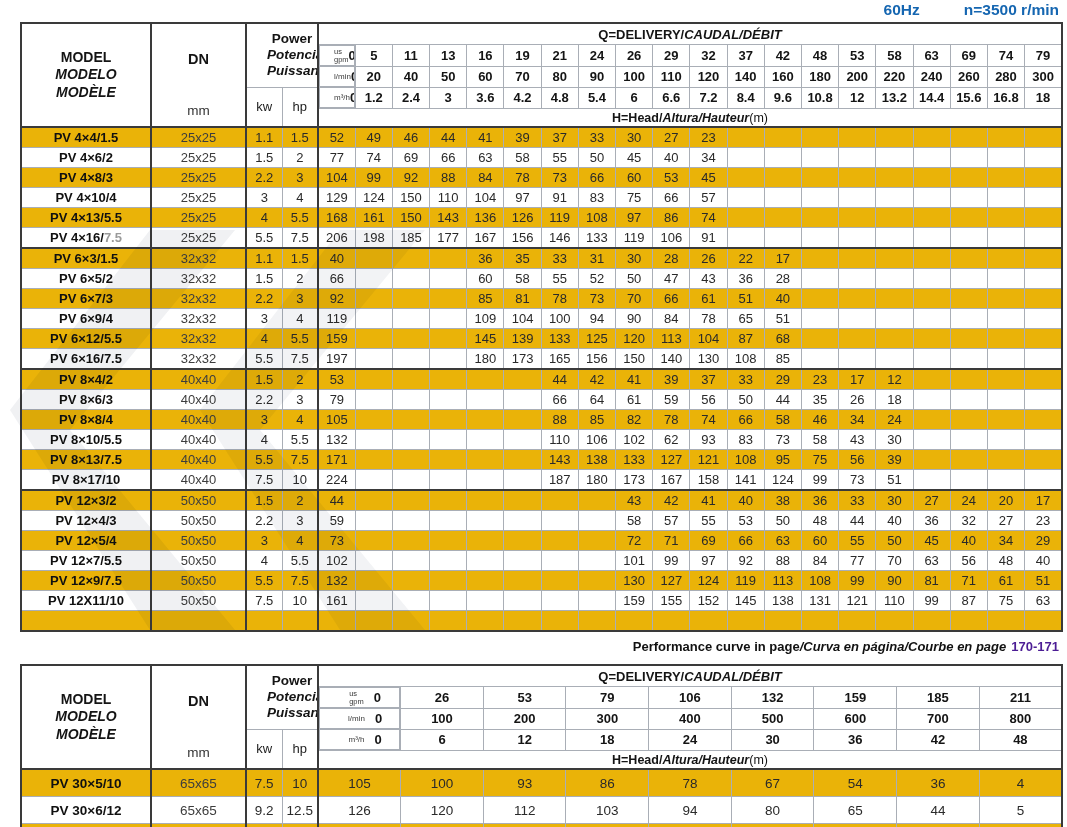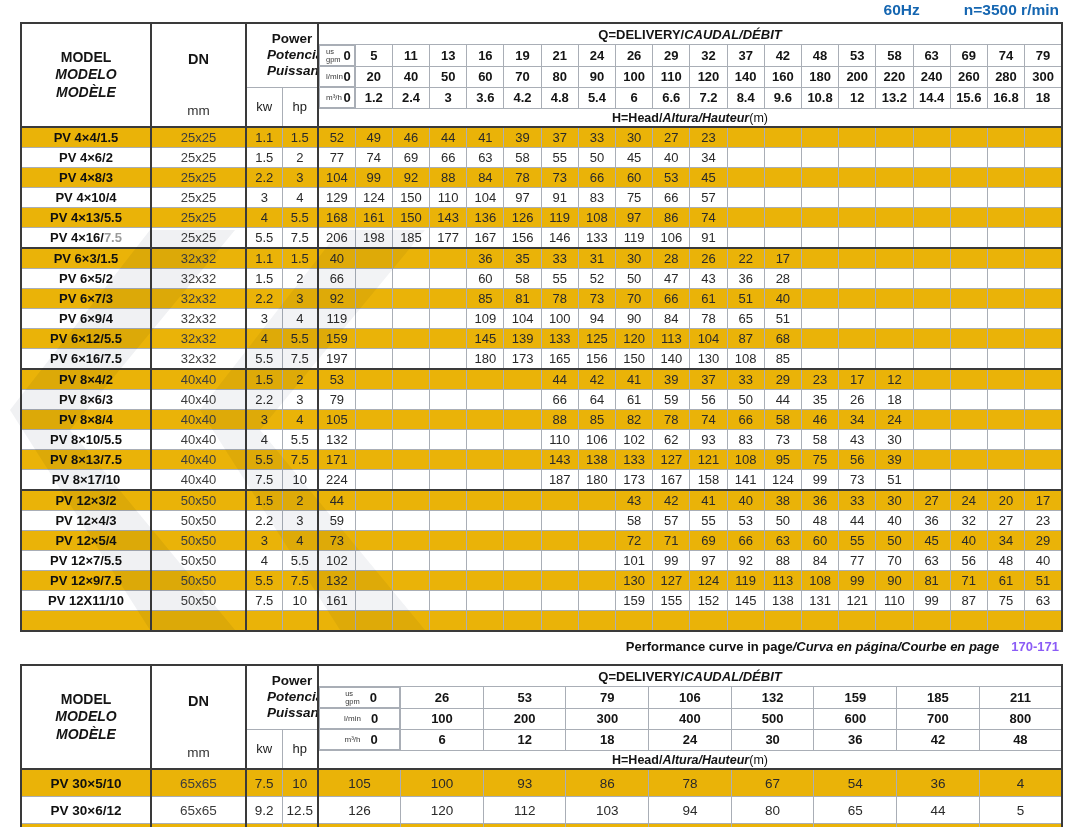--- a/index.html
+++ b/index.html
@@ -30,42 +30,42 @@
   .dncol{display:flex;flex-direction:column;height:92px;justify-content:space-between;align-items:center;padding:22px 0 3px;box-sizing:border-box;}
   .dncol b{font-size:14.5px;}
   .dncol span{font-weight:normal;font-size:13.5px;color:#333;}
   .power-h{font-size:13.5px;line-height:1.18;}
   .power-h .it{font-style:italic;display:block;}
   .power-h b{display:block;padding-left:20px;}
   .qtitle{font-size:13px;margin-top:12px;}
   .qtitle .it{font-style:italic;}
   .kwh{font-weight:normal;font-size:13.5px;color:#222;}
   .unit-row th{height:19px;font-size:13px;}
-  .unit-cell{display:flex;align-items:center;justify-content:space-between;padding:0 3px 0 6px;}
+  .unit-cell{display:flex;align-items:center;justify-content:space-between;padding:0 3px 0 14px;}
   #t2 .unit-cell{justify-content:center;gap:10px;}
   .ulabel{font-size:8px;font-weight:normal;color:#3a3a3a;line-height:1;text-align:left;}
   .ulabel.stacked i{display:block;font-style:normal;font-size:7.5px;line-height:1.05;}
   .uval{font-size:13px;}
   .hrow{height:17px;font-size:12.5px;}
   .hrow .it{font-style:italic;}
   .hrow .norm{font-weight:normal;}
   
   tbody td{height:19px;font-size:13px;color:#2a2a2a;}
   #t2 tbody td{height:26px;font-size:13.5px;}
   tbody tr.alt{background:#eab308;}
   tbody tr.blk{border-top:2px solid #3a3a3a;}
   .c-model b{font-weight:bold;color:#101010;}
   .c-model .gray{color:#9a9a9a;}
   .c-dn{color:#3d3d3d;}
   .curve-note{
     width:1039px;margin:7px 20px 0;text-align:right;
     font-size:13px;font-weight:bold;color:#111;position:relative;z-index:3;
   }
   .curve-note .it{font-style:italic;}
-  .curve-note .pg{color:#8b5cf6;margin-left:12px;}
+  .curve-note .pg{color:#4c1d95;margin-left:5px;}
 </style>
 </head>
 <body>
 
 <div class="topbar">
   <span>60Hz</span>
   <span>n=3500 r/min</span>
 </div>
 
 <svg class="wm" width="430" height="530" viewBox="0 0 430 530">

